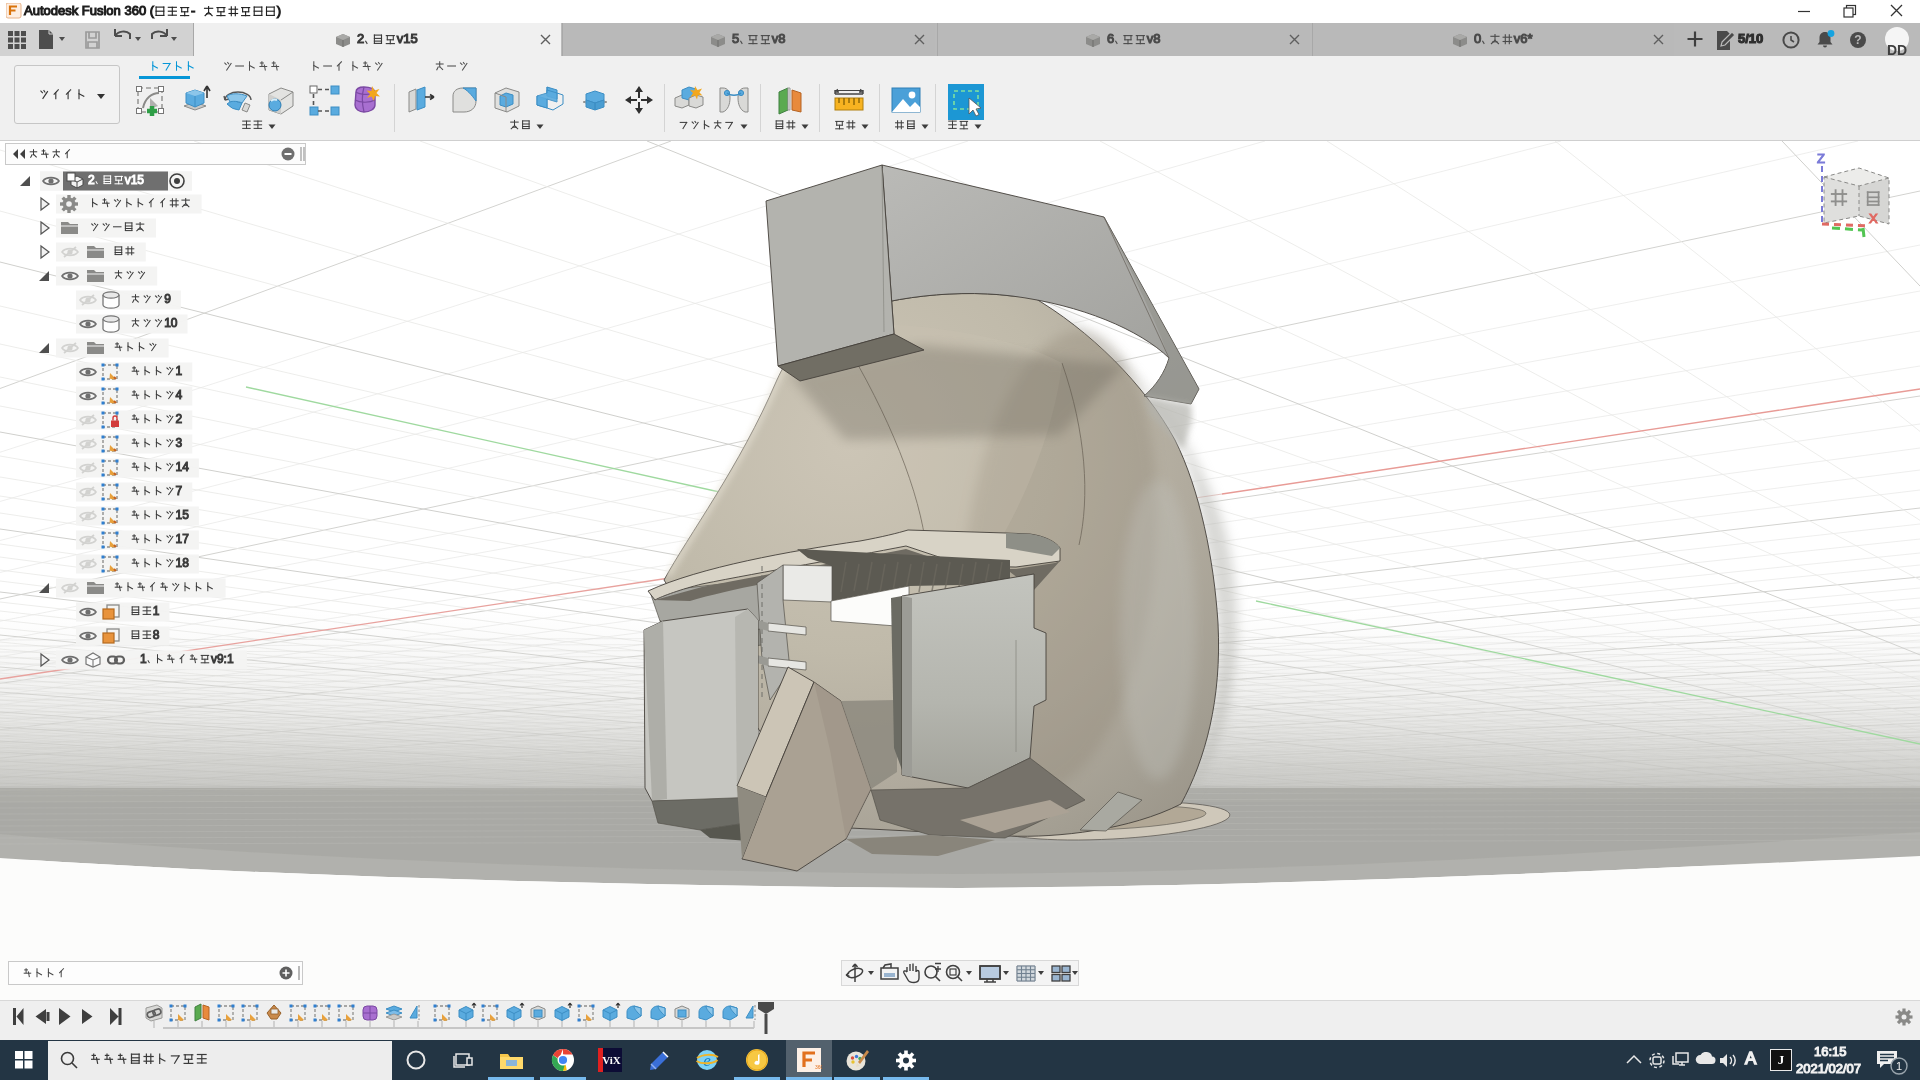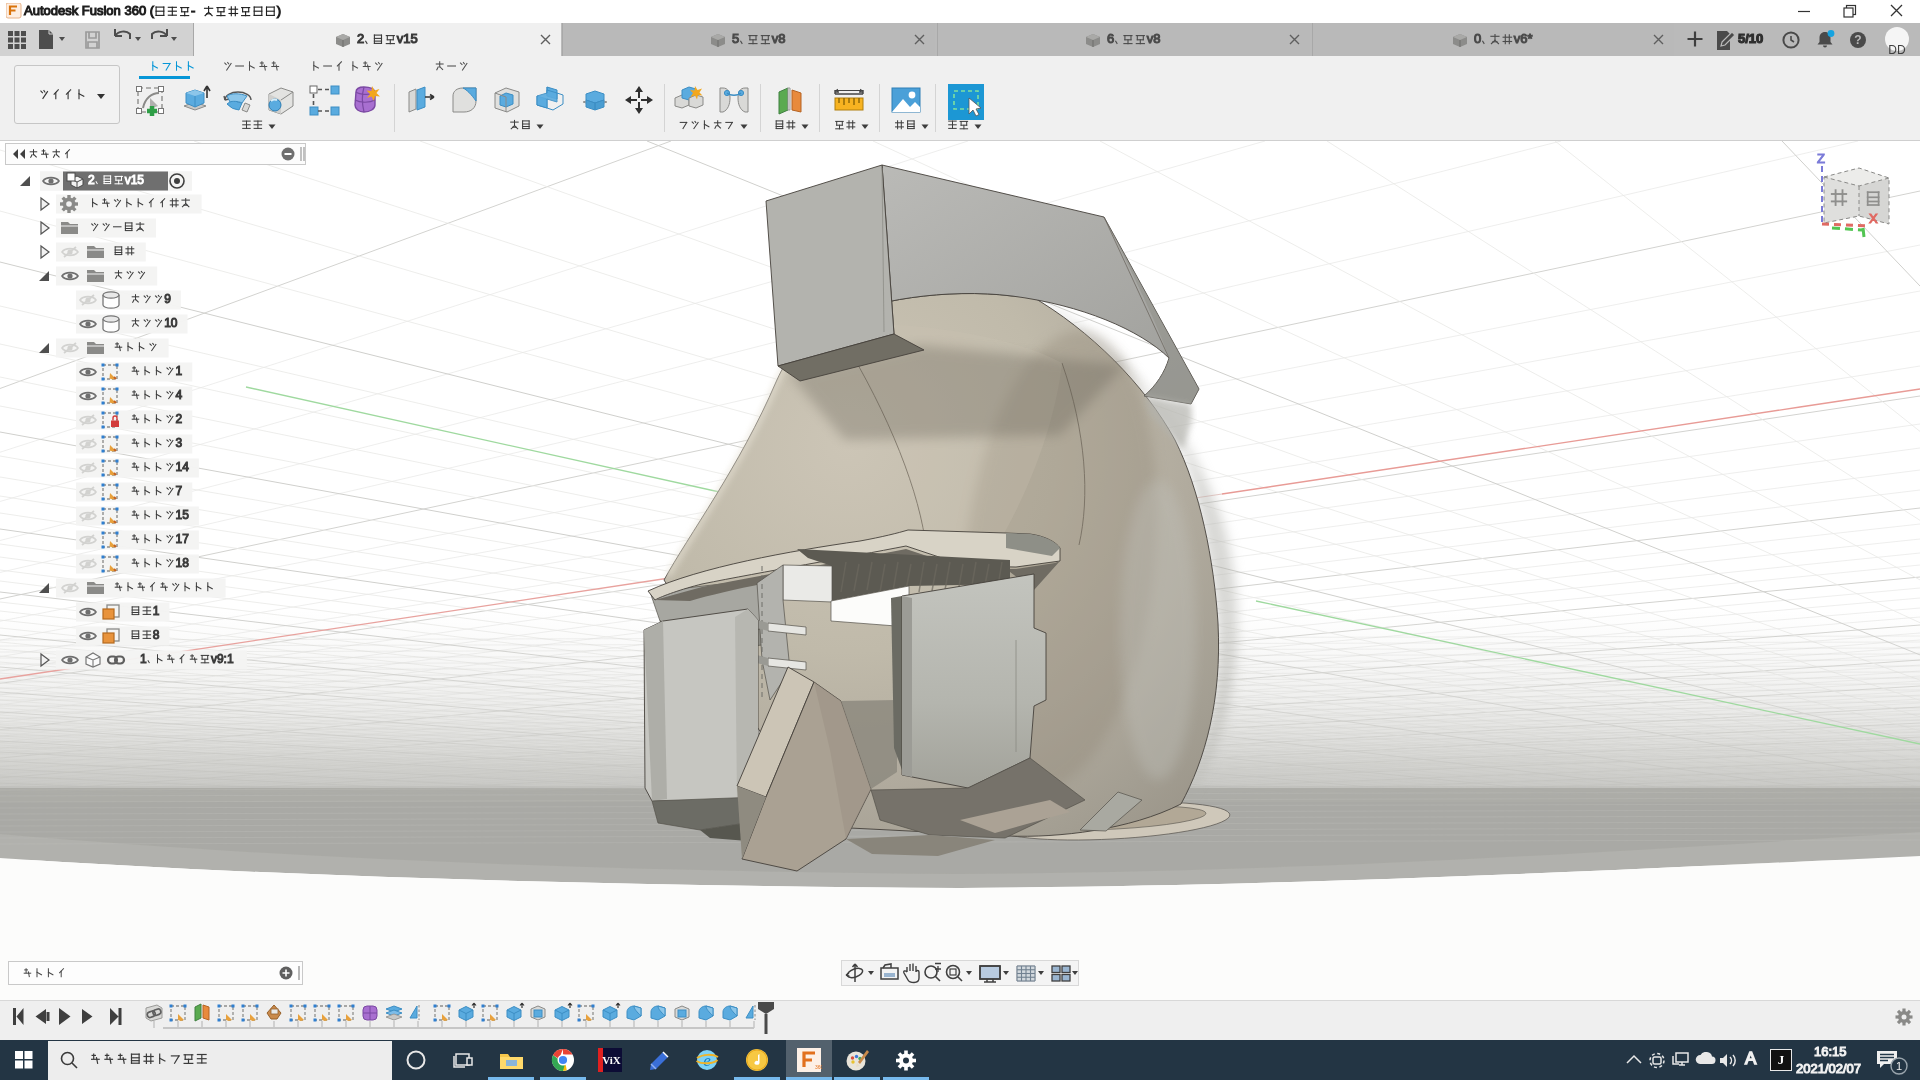--- a/index.html
+++ b/index.html
@@ -413,21 +413,21 @@
 <svg class="abs" style="left:1816px;top:30px" width="20" height="20">
 <path d="M9,2 C12.5,2 14.5,4.5 14.5,8 L14.5,12 L16.5,14.5 L1.5,14.5 L3.5,12 L3.5,8 C3.5,4.5 5.5,2 9,2 Z" fill="#4a4a4a"></path>
 <path d="M7,15.5 a2,2 0 0 0 4,0" fill="#4a4a4a"></path>
 <circle cx="15" cy="3.5" r="3.4" fill="#15a3e0"></circle>
   </svg>
 <svg class="abs" style="left:1849px;top:31px" width="18" height="18">
 <circle cx="9" cy="9" r="8" fill="#4a4a4a"></circle>
 <text x="9" y="13" font-size="12" font-weight="bold" fill="#bababa" text-anchor="middle" font-family="Liberation Sans">?</text>
   </svg>
 <div class="abs" style="left:1885px;top:27px;width:24px;height:24px;border-radius:50%;background:#f5f5f5"></div>
-<div class="abs" style="left:1885px;top:38px;width:24px;height:24px;border-radius:50%;text-align:center;font-size:12px;font-weight:normal;color:#3f3f3f;line-height:24px">DD</div>
+<div class="abs" style="left:1885px;top:38px;width:24px;height:24px;border-radius:50%;text-align:center;font-size:14px;font-weight:bold;color:#3f3f3f;line-height:24px">DD</div>
 <div class="abs" style="left:0;top:56px;width:1920px;height:85px;background:#f0f0f0;border-bottom:1px solid #cfcfcf"></div>
 <div class="abs" style="left:14px;top:65px;width:106px;height:59px;background:#f2f2f2;border:1px solid #c6c6c6;border-radius:3px"></div>
 <svg style="position:absolute;left:38.0px;top:88.0px;overflow:visible" width="51" height="15">
     <g stroke="#333333" stroke-width="1.10" stroke-linecap="square" font-family="Liberation Sans, sans-serif">
       <line x1="2.9" y1="3.1" x2="4.4" y2="4.7"></line>
       <line x1="5.9" y1="2.6" x2="6.9" y2="4.0"></line>
       <line x1="9.5" y1="3.6" x2="4.9" y2="10.4"></line>
       <line x1="20.3" y1="1.9" x2="16.1" y2="6.2"></line>
       <line x1="17.8" y1="4.7" x2="17.8" y2="10.6"></line>
       <line x1="32.7" y1="1.9" x2="28.4" y2="6.2"></line>

